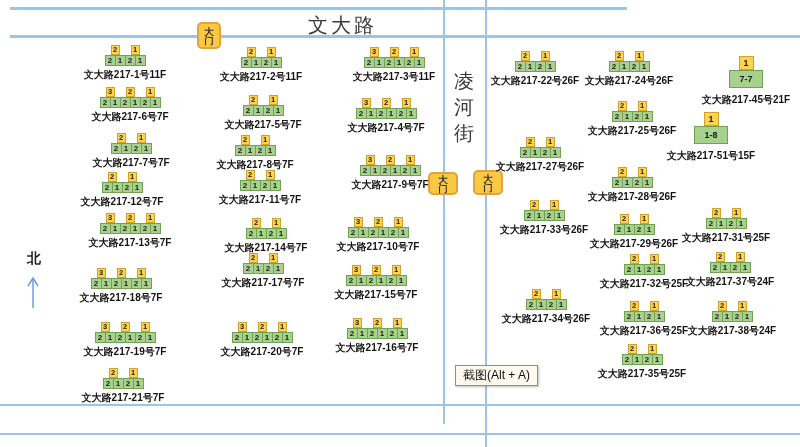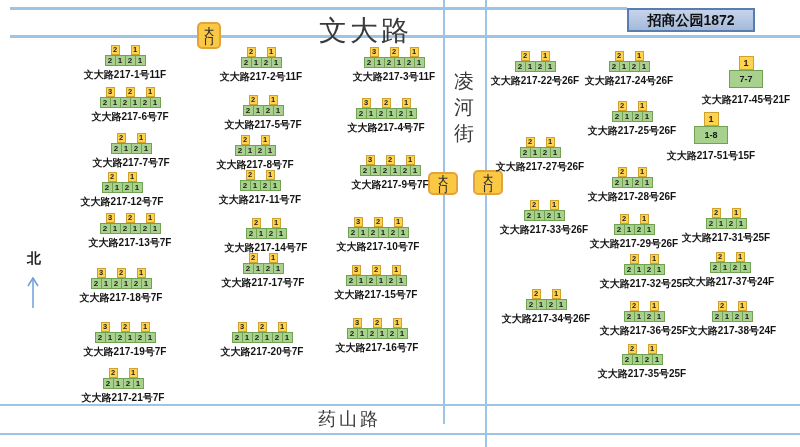--- a/index.html
+++ b/index.html
@@ -1,21 +1,21 @@
 <!DOCTYPE html>
 <html><head>
 <meta charset="utf-8">
 <style>
   html,body{margin:0;padding:0;background:#fff;}
   .map{position:relative;width:800px;height:447px;background:#ffffff;overflow:hidden;
        font-family:"Liberation Sans",sans-serif;}
   .hline,.vline{position:absolute;background:#9dc3e6;}
   
   .road-label{position:absolute;color:#3a3a3a;}
-  .lbl-top{left:319px;top:12px;font-size:28px;letter-spacing:3px;}
+  .lbl-top{left:308px;top:12px;font-size:20px;letter-spacing:3px;}
   .lbl-bottom{left:318px;top:407px;font-size:18px;letter-spacing:3px;}
   .lbl-vert{left:452px;top:68px;font-size:20px;line-height:26px;white-space:pre-line;text-align:center;width:24px;}
   .north{position:absolute;left:27px;top:250px;font-size:14px;font-weight:bold;color:#222;}
   .north-arrow{position:absolute;left:25px;top:274px;}
   
   .title-box{position:absolute;left:627px;top:8px;width:128px;height:24px;box-sizing:border-box;
     background:linear-gradient(180deg,#c6d4eb 0%,#a4badb 100%);border:2px solid #5a7db0;
     text-align:center;font-size:14px;font-weight:bold;line-height:20px;color:#101010;}
   
   .gate{position:absolute;background:#fbc843;border:2px solid #e2a33c;border-radius:5px;box-sizing:border-box;
@@ -47,32 +47,30 @@
 <div class="map">
 
   <div class="hline" style="left:10px;top:7px;width:617px;height:3px;"></div>
   <div class="hline" style="left:10px;top:35px;width:790px;height:3px;"></div>
   <div class="hline" style="left:0;top:404px;width:800px;height:2px;"></div>
   <div class="hline" style="left:0;top:433px;width:800px;height:2px;"></div>
   <div class="vline" style="left:443px;top:0;width:2px;height:424px;"></div>
   <div class="vline" style="left:485px;top:0;width:2px;height:447px;"></div>
 
   <div class="road-label lbl-top">文大路</div>
-  <div class="road-label lbl-bottom">药山路</div>
   <div class="road-label lbl-vert" id="vstreet">凌
 河
 街</div>
 
   <div class="north">北</div>
   <svg class="north-arrow" width="16" height="36">
     <line x1="8" y1="34" x2="8" y2="6" stroke="#6f9fd8" stroke-width="1.5"></line>
     <polyline points="3,12 8,4 13,12" fill="none" stroke="#6f9fd8" stroke-width="1.5"></polyline>
   </svg>
 
-  <div class="title-box">招商公园1872</div>
 
   <div id="overlay">
       <div class="gate" style="left: 197px; top: 22px; width: 24px; height: 27px;">大
 门</div>
       <div class="gate" style="left: 428px; top: 172px; width: 30px; height: 23px;">大
 门</div>
       <div class="gate" style="left: 473px; top: 170px; width: 30px; height: 25px;">大
 门</div>
       <div class="bld" style="left: 104.5px; top: 45px; width: 41px;">
         <div class="tabs">
@@ -567,13 +565,14 @@
         <div class="tbox">7-7</div>
         <div class="tlabel">文大路217-45号21F</div>
       </div>
       <div class="tower" style="left: 694px; top: 112px; width: 34px;">
         <div class="ttab">1</div>
         <div class="tbox">1-8</div>
         <div class="tlabel">文大路217-51号15F</div>
       </div>
     </div>
 
+  <div class="shot-btn">截图(Alt + A)</div>
 </div>
 
 </body></html>

